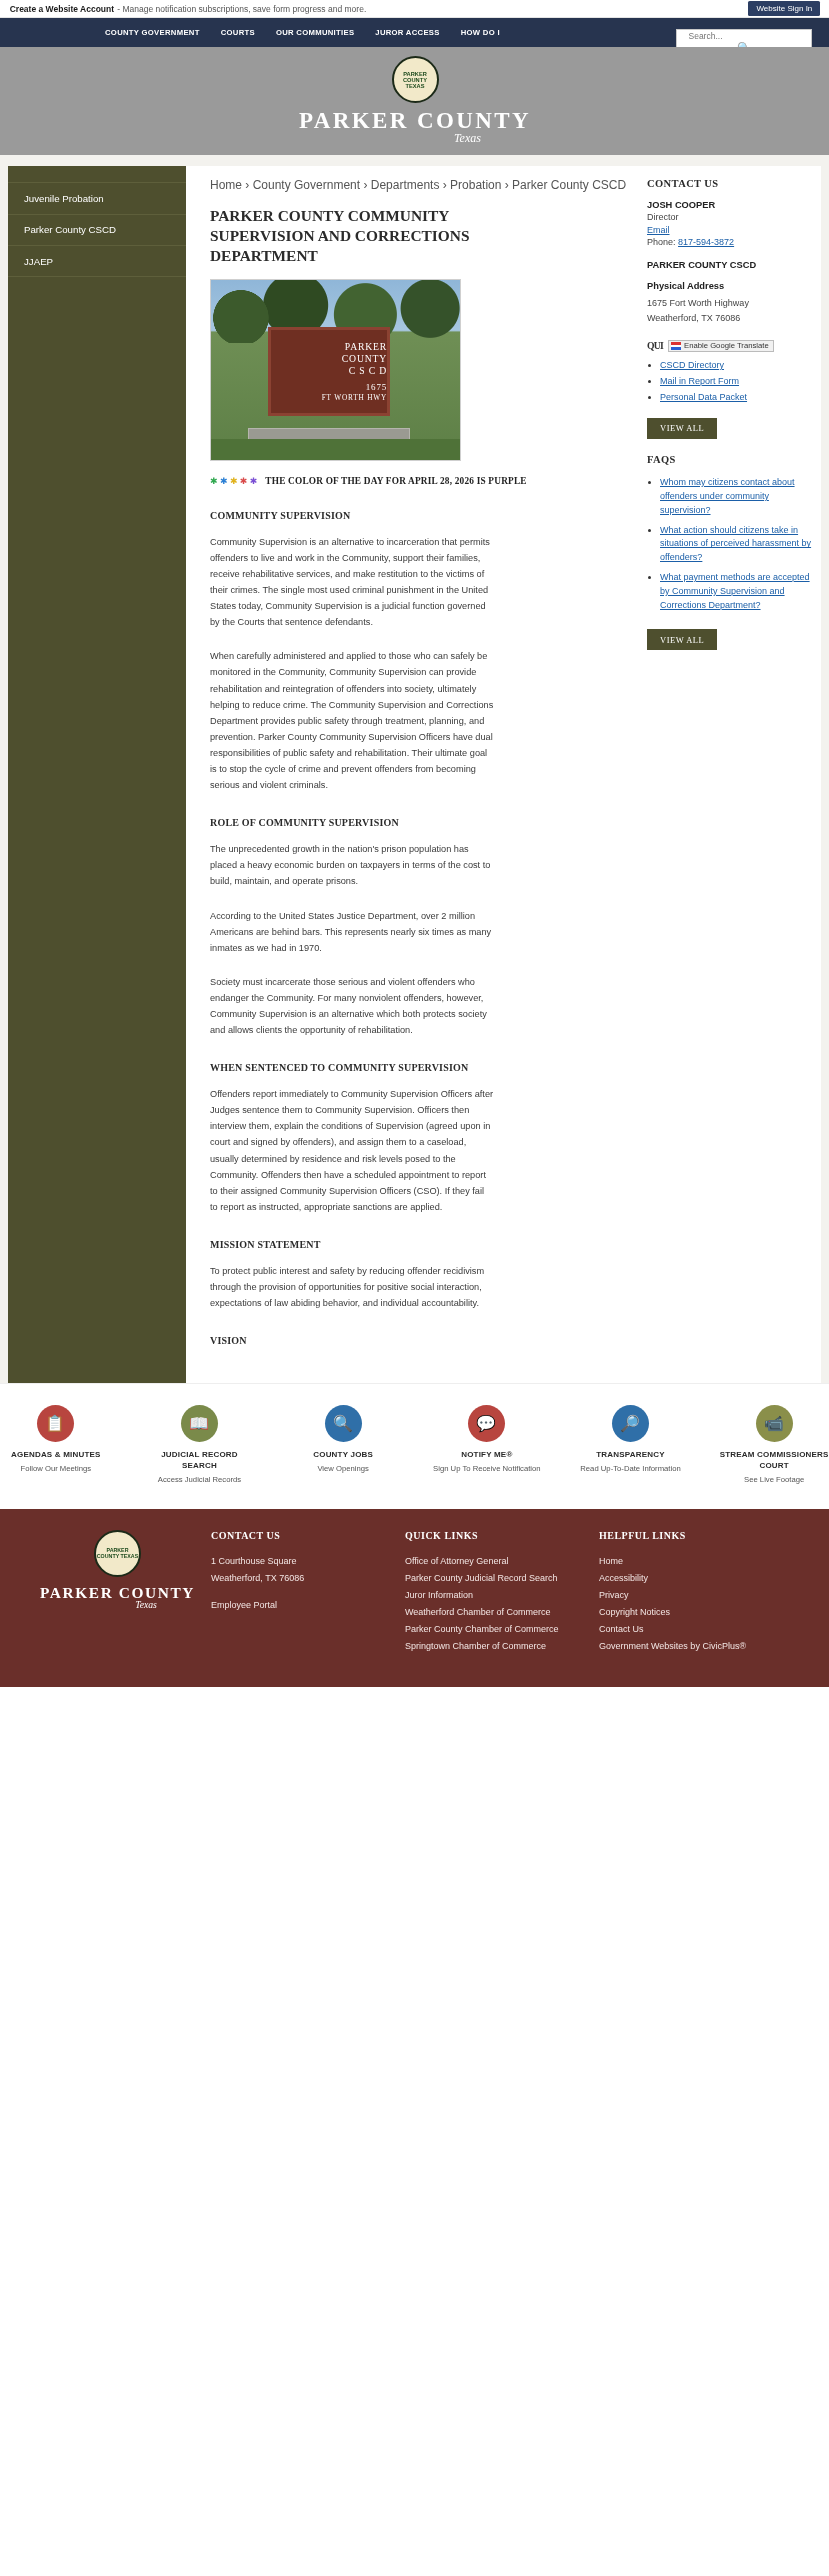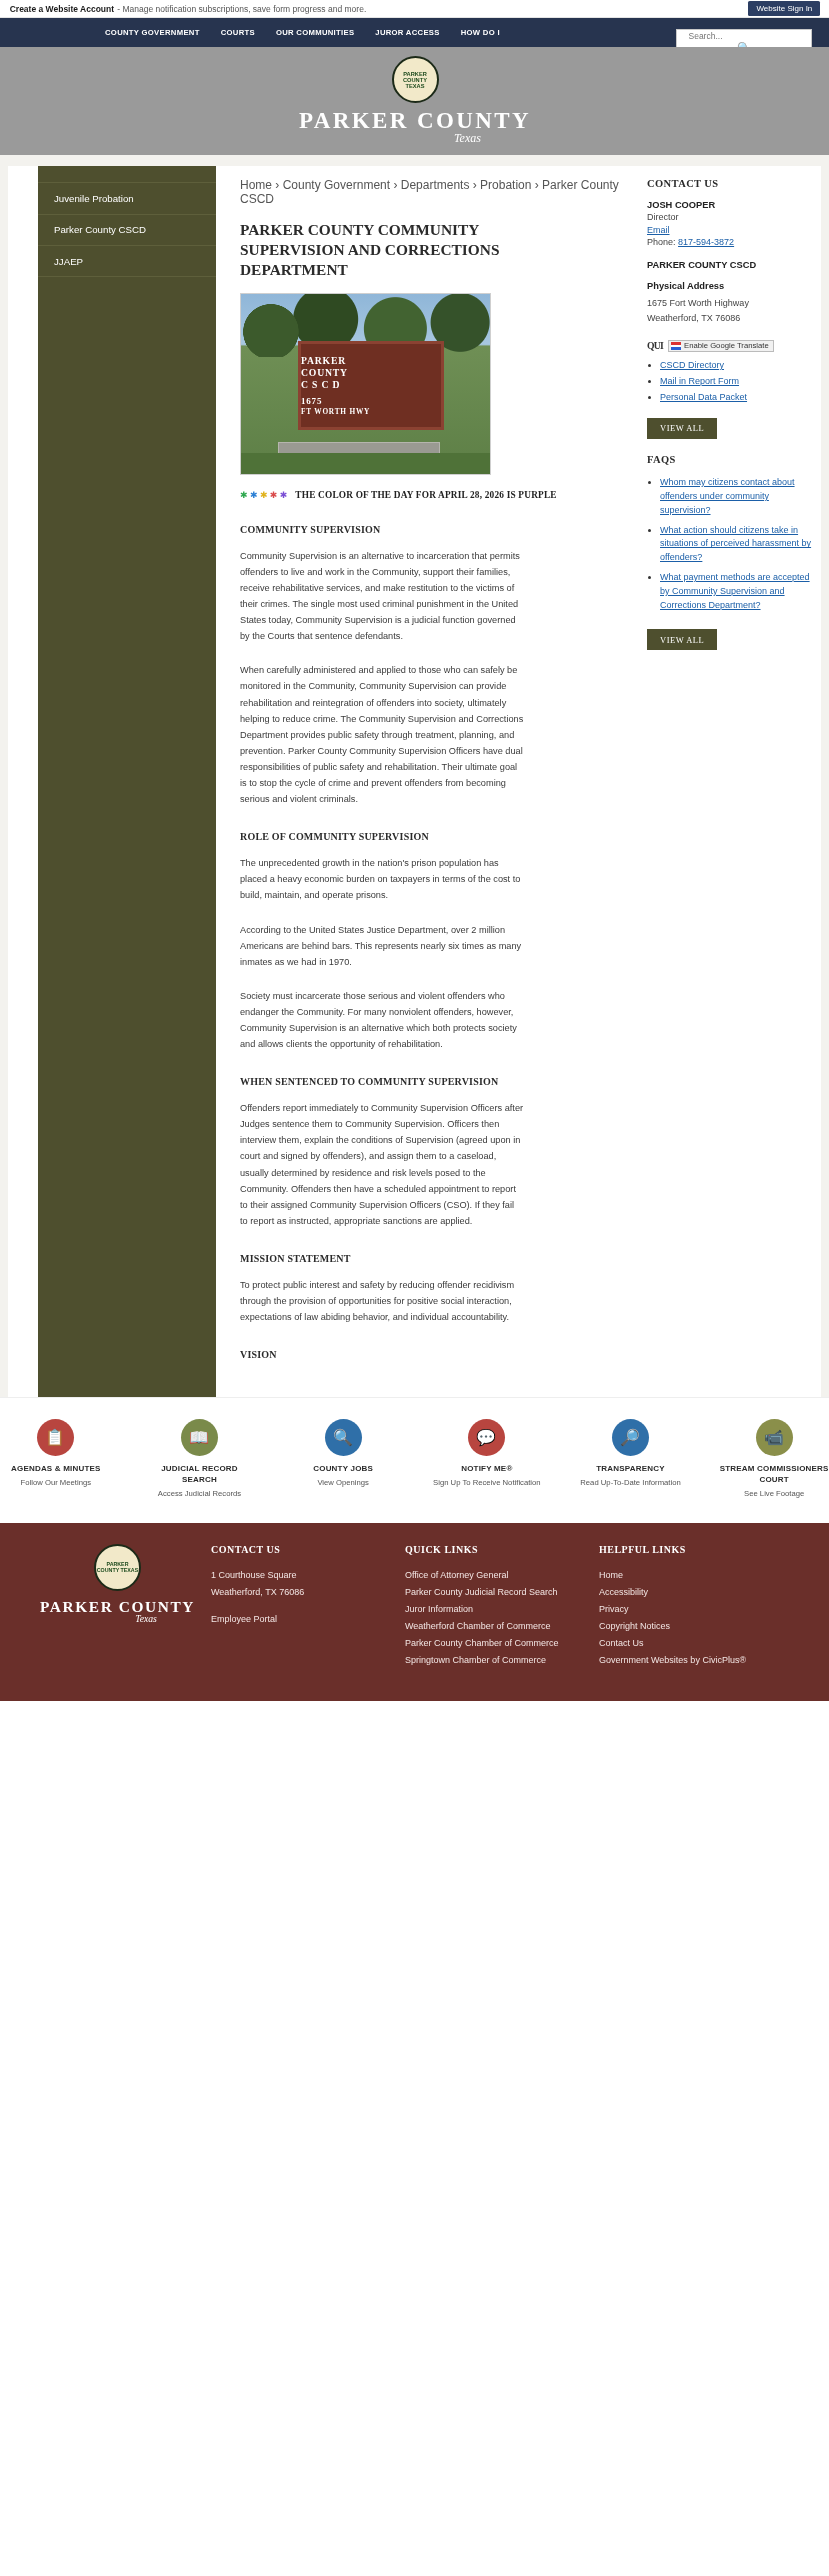--- a/index.html
+++ b/index.html
@@ -109,21 +109,20 @@
   .content-shell {
     background:#fff;
     width:813px;
     display:flex;
     min-height:899px;
   }
   .sidebar {
     width:178px;
     background:#4e4f2e;
     padding-top:16px;
-    margin-left:30px;
   }
   .side-item {
     padding:9.7px 16px;
     font-size:9.7px;
     color:#fff;
     border-bottom:0.8px solid #5e5f3b;
   }
   .side-item:first-child { border-top:0.8px solid #5e5f3b; }
 
   .main {
@@ -152,24 +151,24 @@
   }
   .photo .trees {
     position:absolute; top:0; left:0; right:0; height:63px;
     background:
       radial-gradient(circle at 12% 60%, #3c5a2c 0 27.5px, transparent 28px),
       radial-gradient(circle at 34% 40%, #2f4a22 0 32px, transparent 33px),
       radial-gradient(circle at 62% 55%, #426331 0 31px, transparent 32px),
       radial-gradient(circle at 88% 45%, #35522a 0 29px, transparent 30px);
   }
   .photo .sign {
-    position:absolute; left:57px; top:47px; width:146px; height:89px;
+    position:absolute; left:57px; top:47px; width:122px; height:89px;
     background:#6f2f22; border:3.2px solid #8b4232;
-    display:flex; flex-direction:column; align-items:flex-start; justify-content:center;
-    color:#fff; font-weight:bold; font-family:"Liberation Serif", serif;
+    display:flex; flex-direction:column; align-items:flex-end; justify-content:center;
+    color:#fff; font-weight:normal; font-family:"Liberation Serif", serif;
     letter-spacing:0.8px; line-height:1.25;
   }
   .photo .sign .l1 { font-size:9.7px; }
   .photo .sign .l2 { font-size:9.7px; }
   .photo .sign .l3 { font-size:9px; margin-top:4.9px; }
   .photo .sign .l4 { font-size:7.3px; }
   .photo .base {
     position:absolute; left:37px; bottom:14.6px; width:162px; height:18px;
     background:#9a9a92; border:1.6px solid #b5b5ad;
   }

